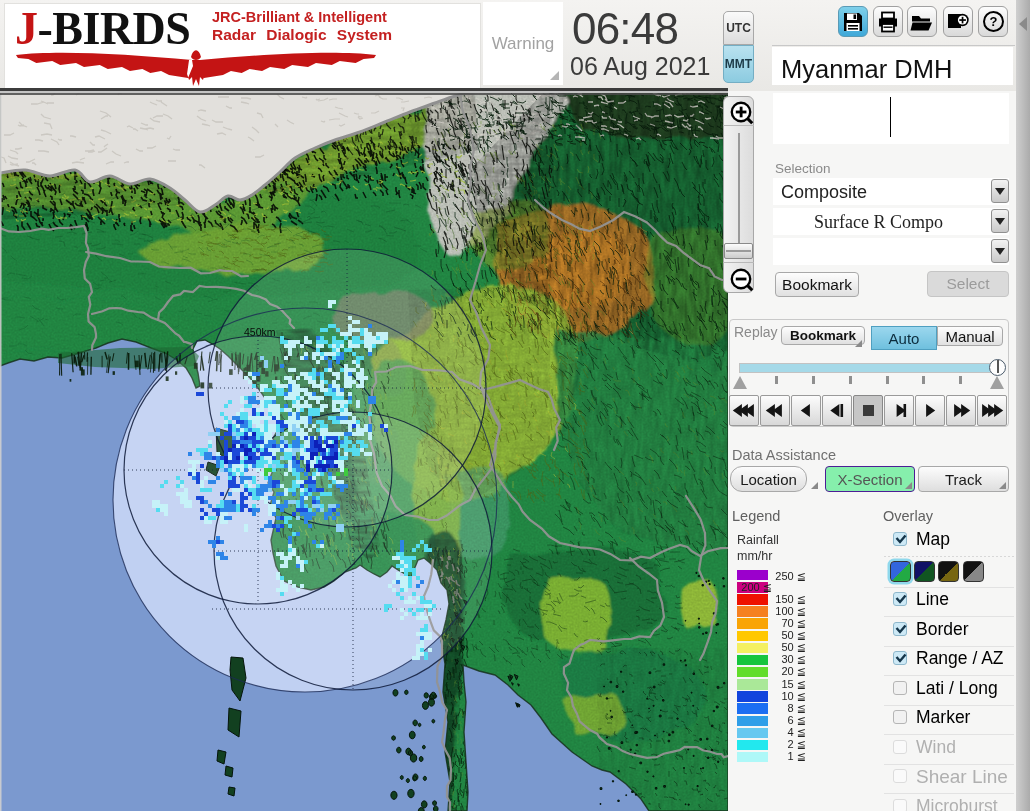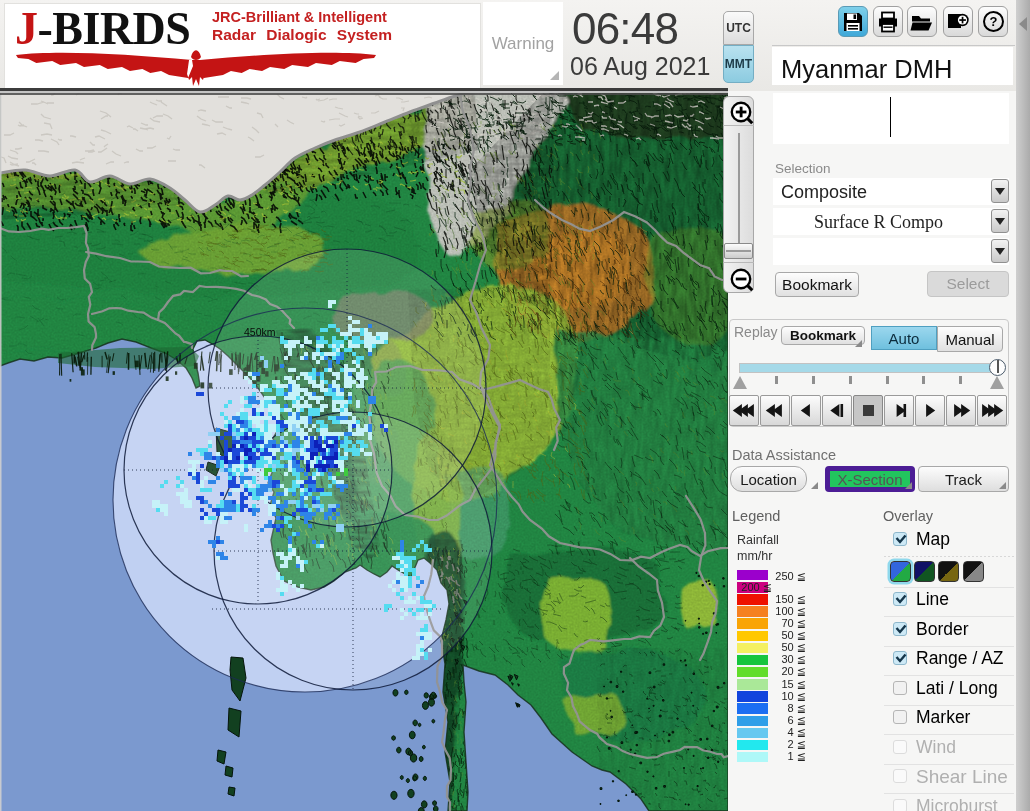--- a/index.html
+++ b/index.html
@@ -351,21 +351,21 @@
     <div style="width:0;height:0;border-left:5px solid transparent;border-right:5px solid transparent;border-top:7px solid #222"></div>
   </div>
 <div style="position:absolute;left:775px;top:272px;width:84px;height:25px;background:linear-gradient(#fdfdfd,#e0e0e0);border:1px solid #a8a8a8;border-radius:4px;display:flex;align-items:center;justify-content:center;font-size:15.5px;color:#111;font-family:'Liberation Sans',sans-serif">Bookmark</div>
 <div style="position:absolute;left:927px;top:271px;width:82px;height:26px;background:#dadada;border:1px solid #c5c5c5;border-radius:4px;display:flex;align-items:center;justify-content:center;font-size:15.5px;color:#9b9b9b;font-family:'Liberation Sans',sans-serif">Select</div>
 
 <div style="position:absolute;left:729px;top:319px;width:280px;height:108px;border:1px solid #c9c9c9;border-radius:4px"></div>
 <div style="position:absolute;left:734px;top:324px;font-size:14px;color:#8a8a8a;font-family:'Liberation Sans',sans-serif">Replay</div>
 <div style="position:absolute;left:781px;top:326px;width:84px;height:19px;background:linear-gradient(#fdfdfd,#e0e0e0);border:1px solid #a8a8a8;border-radius:4px;display:flex;align-items:center;justify-content:center;font-size:13.5px;font-weight:bold;color:#111;font-family:'Liberation Sans',sans-serif">Bookmark</div>
 <div style="position:absolute;left:855px;top:340px;width:0;height:0;border-left:7px solid transparent;border-bottom:7px solid #8a8a8a"></div>
 <div style="position:absolute;left:871px;top:326px;width:66px;height:24px;background:linear-gradient(#9bd7ee,#6fc0de);border:1px solid #4f9fc0;display:flex;align-items:center;justify-content:center;font-size:15px;color:#0c2c3c;font-family:'Liberation Sans',sans-serif">Auto</div>
-<div style="position:absolute;left:937px;top:326px;width:66px;height:26px;background:linear-gradient(#fdfdfd,#e0e0e0);border:1px solid #a8a8a8;border-radius:0 4px 4px 0;display:flex;align-items:center;justify-content:center;font-size:15px;color:#111;font-family:'Liberation Sans',sans-serif">Manual</div>
+<div style="position:absolute;left:937px;top:326px;width:66px;height:20px;background:linear-gradient(#fdfdfd,#e0e0e0);border:1px solid #a8a8a8;border-radius:0 4px 4px 0;display:flex;align-items:center;justify-content:center;font-size:15px;color:#111;font-family:'Liberation Sans',sans-serif">Manual</div>
 <div style="position:absolute;left:739px;top:363px;width:252px;height:10px;background:#a5d9e8;border:1px solid #c2c2c2"></div>
 <div style="position:absolute;left:989px;top:359px;width:17px;height:17px;background:#fdfdfd;border:1.5px solid #4a5a6a;border-radius:50%"></div>
 <div style="position:absolute;left:997px;top:360px;width:1.5px;height:13px;background:#555"></div>
 <div style="position:absolute;left:775px;top:376px;width:3px;height:8px;background:#8f8f8f"></div>
 <div style="position:absolute;left:812px;top:376px;width:3px;height:8px;background:#8f8f8f"></div>
 <div style="position:absolute;left:849px;top:376px;width:3px;height:8px;background:#8f8f8f"></div>
 <div style="position:absolute;left:886px;top:376px;width:3px;height:8px;background:#8f8f8f"></div>
 <div style="position:absolute;left:922px;top:376px;width:3px;height:8px;background:#8f8f8f"></div>
 <div style="position:absolute;left:959px;top:376px;width:3px;height:8px;background:#8f8f8f"></div>
 <div style="position:absolute;left:733px;top:376px;width:0;height:0;border-left:7px solid transparent;border-right:7px solid transparent;border-bottom:13px solid #a0a0a0"></div>
@@ -411,21 +411,21 @@
 <div style="position:absolute;left:977px;top:395px;width:30px;height:31px;background:linear-gradient(#fcfcfc,#d8d8d8);border:1px solid #9a9a9a;border-radius:2px"></div>
 <svg width="30" height="31" viewBox="0 0 30 31" style="position:absolute;left:977px;top:395px">
     <path d="M5.1 9.0 L5.1 22.0 L14.2 15.5 Z" fill="#141414"></path>
     <path d="M11.1 9.0 L11.1 22.0 L20.2 15.5 Z" fill="#141414"></path>
     <path d="M17.1 9.0 L17.1 22.0 L26.2 15.5 Z" fill="#141414"></path>
   </svg>
 
 <div style="position:absolute;left:732px;top:447px;font-size:14.5px;color:#707070;font-family:'Liberation Sans',sans-serif">Data Assistance</div>
 <div style="position:absolute;left:730px;top:466px;width:77px;height:26px;background:linear-gradient(#fcfcfc,#dedede);border:1px solid #a8a8a8;border-radius:12px;display:flex;align-items:center;justify-content:center;font-size:15px;color:#1a1a1a;font-family:'Liberation Sans',sans-serif">Location</div>
 <div style="position:absolute;left:811px;top:482px;width:0;height:0;border-left:7px solid transparent;border-bottom:7px solid #8a8a8a"></div>
-<div style="position:absolute;left:825px;top:466px;width:90px;height:26px;background:#22c55e;border:5px solid #4c1d95;border-radius:4px;display:flex;align-items:center;justify-content:center;font-size:15px;color:#555;font-family:'Liberation Sans',sans-serif">X-Section</div>
+<div style="position:absolute;left:825px;top:466px;width:90px;height:26px;background:#86efac;border:1px solid #4c1d95;border-radius:4px;display:flex;align-items:center;justify-content:center;font-size:15px;color:#555;font-family:'Liberation Sans',sans-serif">X-Section</div>
 <div style="position:absolute;left:905px;top:482px;width:0;height:0;border-left:7px solid transparent;border-bottom:7px solid #8a8a8a"></div>
 <div style="position:absolute;left:918px;top:466px;width:91px;height:26px;background:linear-gradient(#fcfcfc,#dedede);border:1px solid #a8a8a8;border-radius:4px;display:flex;align-items:center;justify-content:center;font-size:15px;color:#1a1a1a;font-family:'Liberation Sans',sans-serif">Track</div>
 <div style="position:absolute;left:999px;top:482px;width:0;height:0;border-left:7px solid transparent;border-bottom:7px solid #8a8a8a"></div>
 
 <div style="position:absolute;left:732px;top:508px;font-size:14.5px;color:#606060;font-family:'Liberation Sans',sans-serif">Legend</div>
 <div style="position:absolute;left:883px;top:508px;font-size:14.5px;color:#606060;font-family:'Liberation Sans',sans-serif">Overlay</div>
 <div style="position:absolute;left:737px;top:533px;font-size:12.5px;color:#333;font-family:'Liberation Sans',sans-serif">Rainfall</div>
 <div style="position:absolute;left:737px;top:549px;font-size:12.5px;color:#333;font-family:'Liberation Sans',sans-serif">mm/hr</div>
 <div style="position:absolute;left:737px;top:569.9px;width:31px;height:10.5px;background:#9b00cc"></div>
 <div style="position:absolute;left:770px;top:570px;width:36px;text-align:right;font-size:11px;color:#222;font-family:'Liberation Sans',sans-serif">250 ≦</div>

